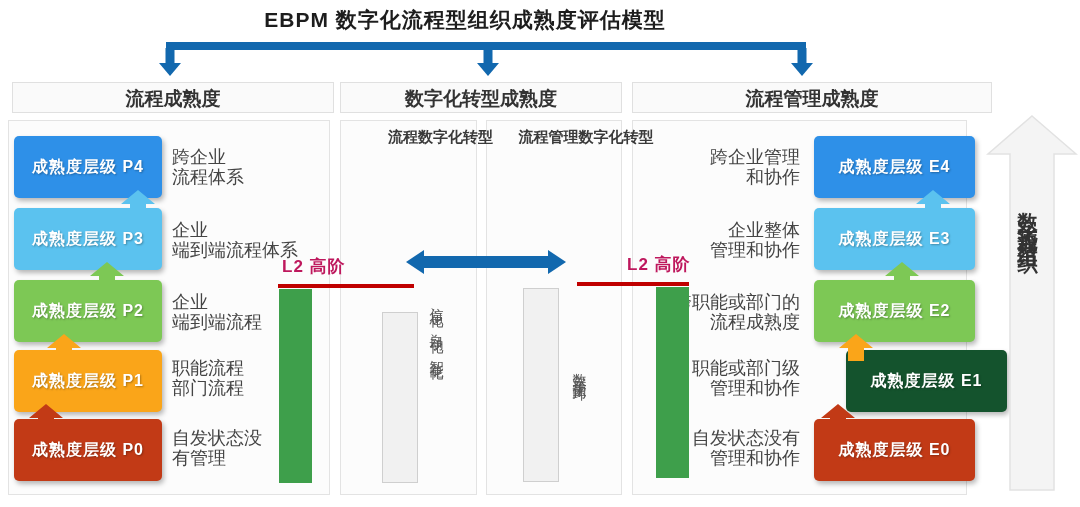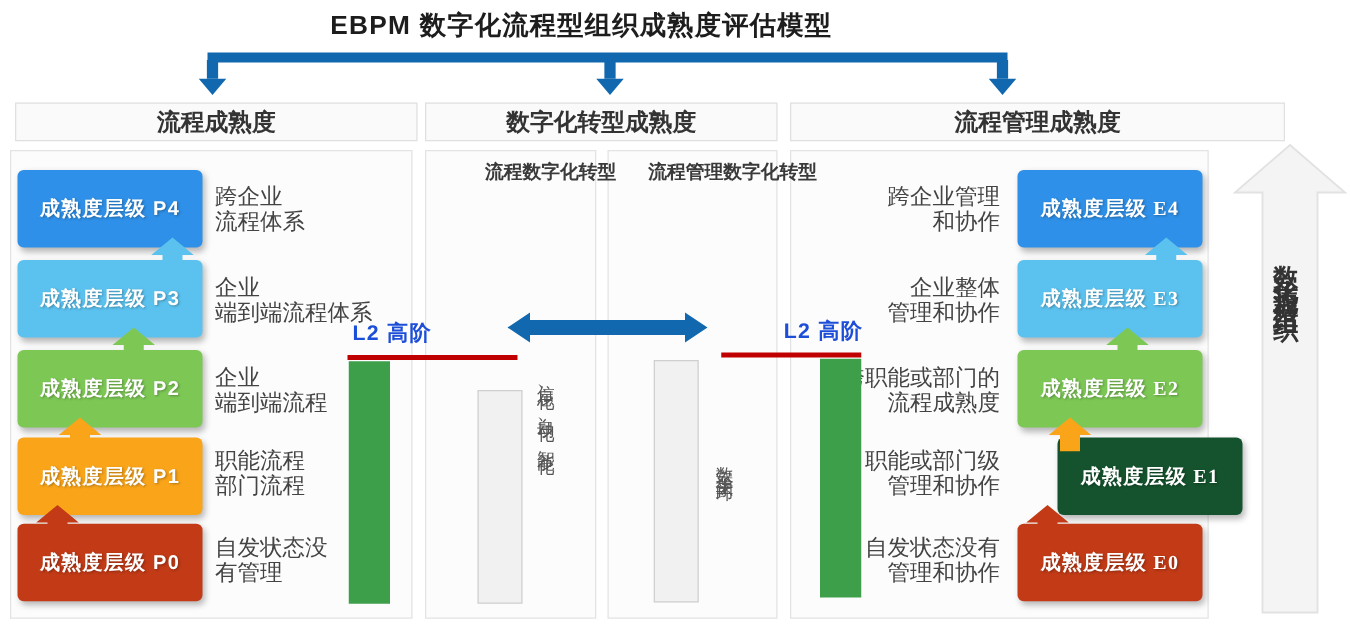--- a/index.html
+++ b/index.html
@@ -6,44 +6,44 @@
   body{font-family:"Liberation Sans","DejaVu Sans",sans-serif;}
   .stage{position:relative;width:1080px;height:507px;background:#fff;overflow:hidden;}
   .title{position:absolute;left:165px;top:6px;width:600px;text-align:center;
          font-size:21px;font-weight:bold;color:#1d1d1d;letter-spacing:1px;}
   .overlay{position:absolute;left:0;top:0;width:1080px;height:507px;pointer-events:none;z-index:6;}
   .hdr{position:absolute;top:82px;height:31px;line-height:31px;text-align:center;
        background:#FAFAFA;border:1px solid #E0E0E0;box-sizing:border-box;
        font-size:19px;font-weight:bold;color:#333;z-index:1;}
   .hdr-left{left:12px;width:322px;}
   .hdr-mid{left:340px;width:282px;}
-  .hdr-right{left:632px;width:396px;}
+  .hdr-right{left:632px;width:360px;}
   .panel{position:absolute;top:120px;height:375px;background:#FCFCFC;
          border:1px solid #E3E3E3;box-sizing:border-box;z-index:1;}
   .panel-left{left:8px;width:322px;}
   .panel-mid1{left:340px;width:137px;}
   .panel-mid2{left:486px;width:136px;}
   .panel-right{left:632px;width:335px;}
   .subhdr{position:absolute;top:128px;text-align:center;font-size:15px;font-weight:bold;
           color:#3a3a3a;z-index:2;margin-left:32px;}
   .subhdr1{left:340px;width:137px;}
   .subhdr2{left:486px;width:136px;}
   .lvl{position:absolute;width:148px;height:62px;border-radius:5px;z-index:3;
        display:flex;align-items:center;justify-content:center;
        box-shadow:2px 3px 5px rgba(0,0,0,.28);
        color:#fff;font-size:16px;font-weight:bold;text-shadow:1px 1px 2px rgba(0,0,0,.3);
        letter-spacing:1px;}
   .pcol{left:14px;}
-  .ecol{left:814px;width:148px;font-family:Liberation Serif, serif;}
+  .ecol{left:814px;width:161px;}
   .y4{top:136px;} .y3{top:208px;} .y2{top:280px;} .y1{top:350px;} .y0{top:419px;}
   .desc{position:absolute;font-size:18px;color:#444;line-height:20px;white-space:pre-line;z-index:2;}
   .desc-l{left:172px;width:150px;text-align:left;}
   .desc-r{left:636px;width:164px;text-align:right;}
   .dy4{top:147px;} .dy3{top:220px;} .dy2{top:292px;} .dy1{top:358px;} .dy0{top:428px;}
-  .l2{position:absolute;font-size:17px;font-weight:bold;color:#1d4ed8;z-index:4;letter-spacing:1px;}
+  .l2{position:absolute;font-size:17px;font-weight:bold;color:#be185d;z-index:4;letter-spacing:1px;}
   .l2-left{left:282px;top:255px;}
   .l2-right{left:627px;top:253px;}
   .redline{position:absolute;height:4px;background:#C00000;z-index:4;}
   .redline-left{left:278px;top:284px;width:136px;}
   .redline-right{left:577px;top:282px;width:112px;}
   .greenbar{position:absolute;width:33px;background:#3E9F4B;z-index:3;}
   .greenbar-left{left:279px;top:289px;height:194px;}
   .greenbar-right{left:656px;top:287px;height:191px;}
   .graybar{position:absolute;width:36px;background:#F1F1F1;border:1px solid #CFCFCF;
            box-sizing:border-box;z-index:2;}

